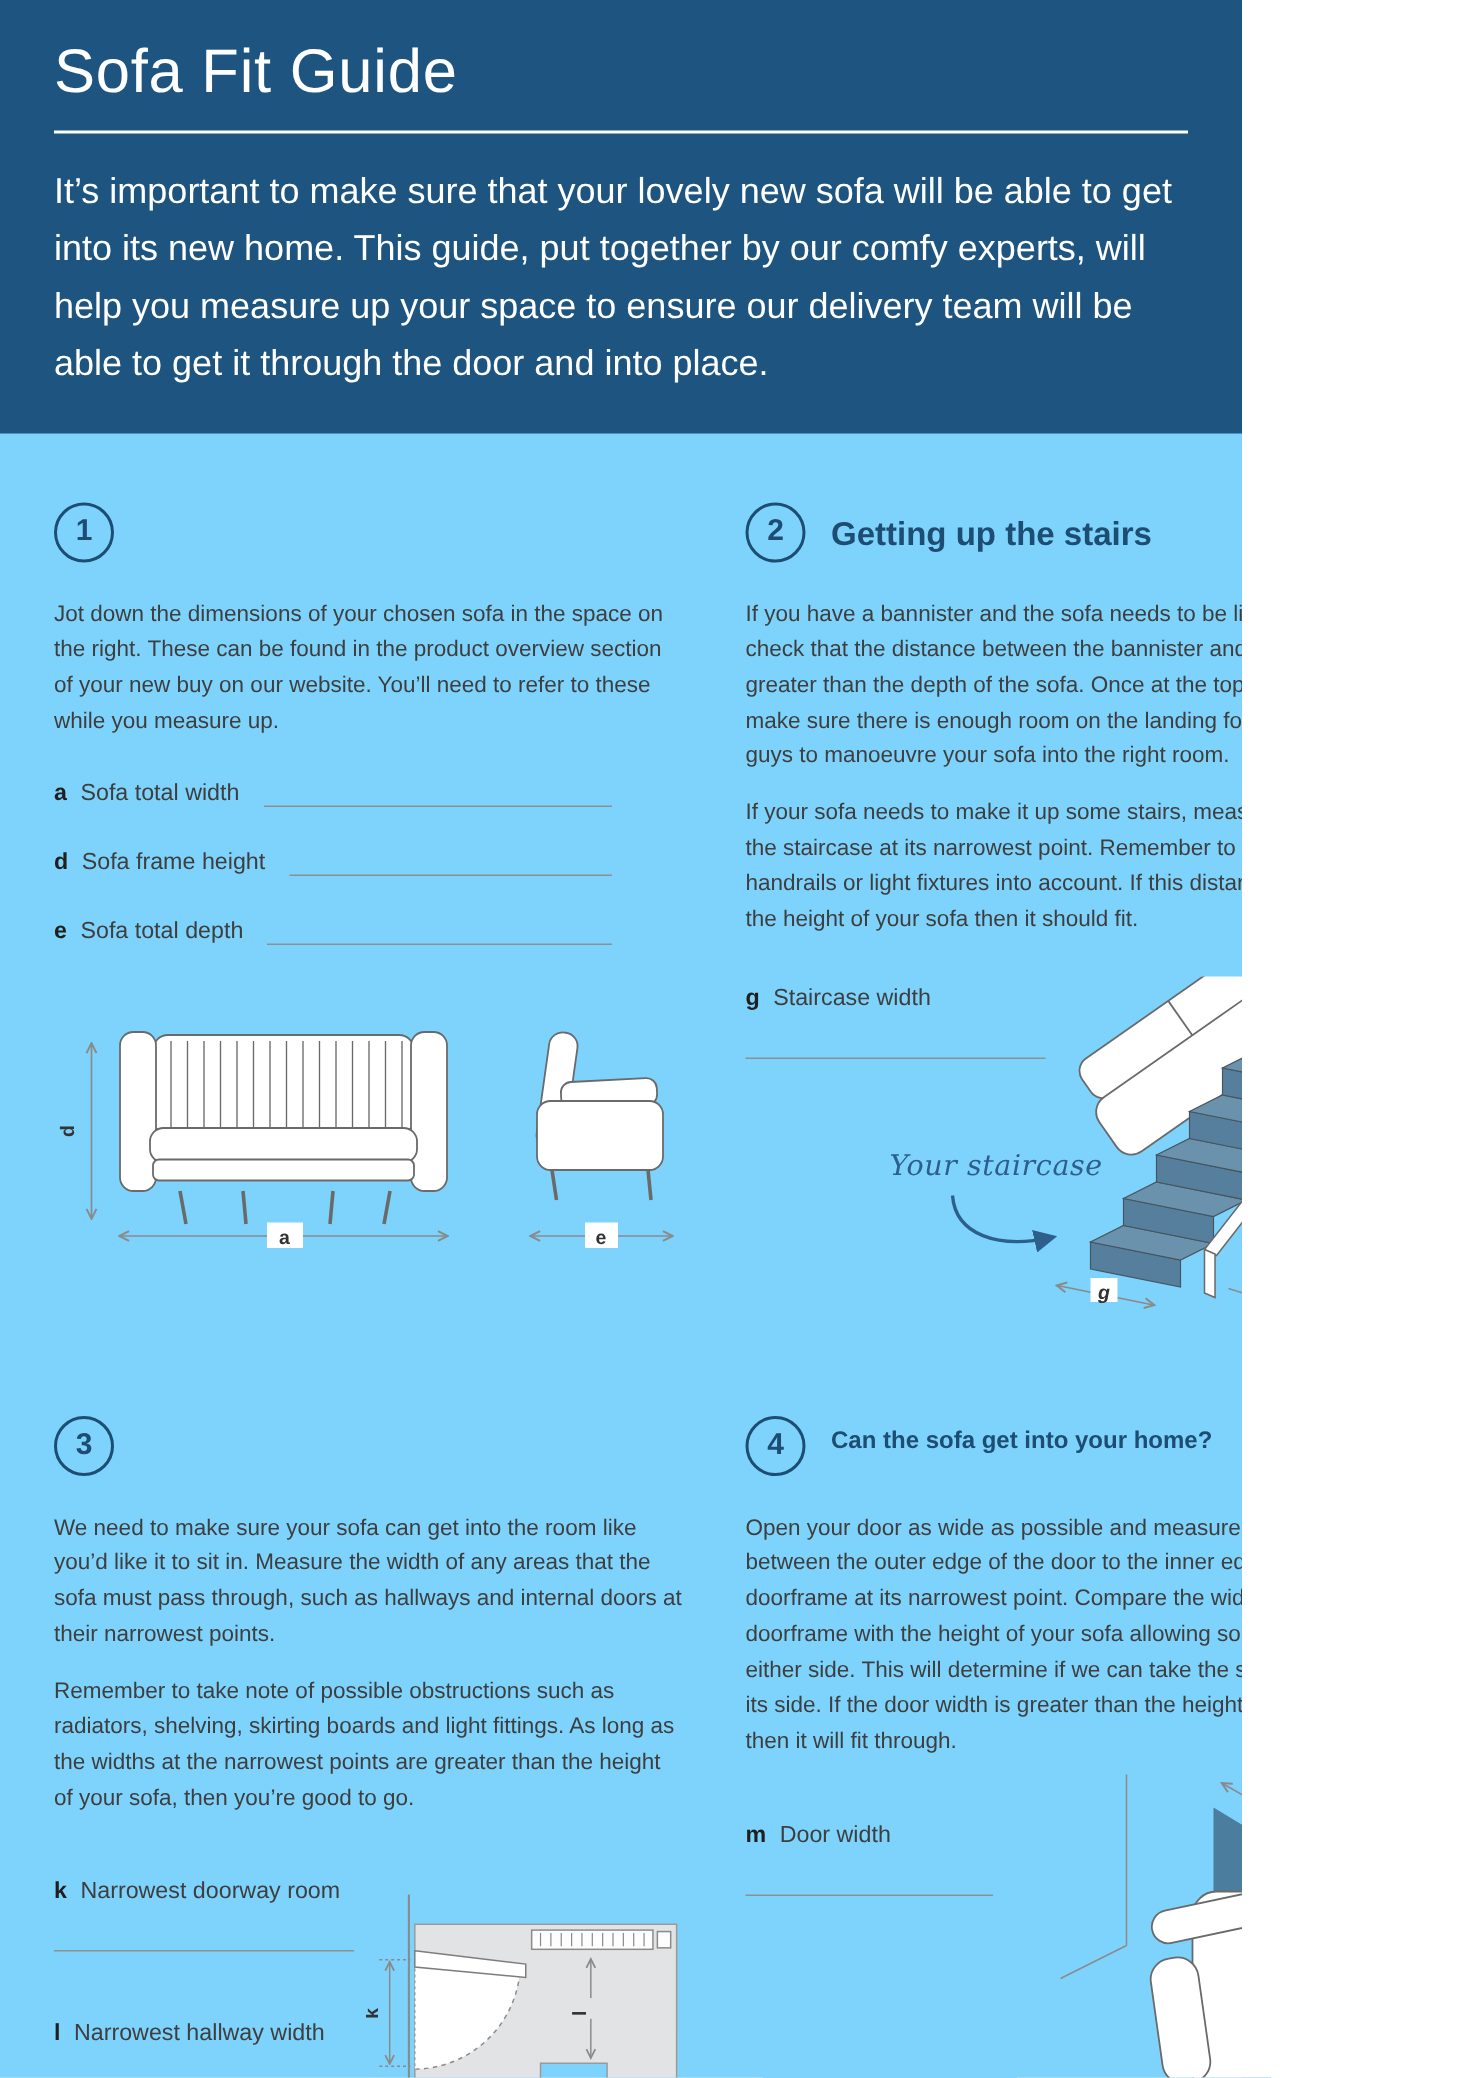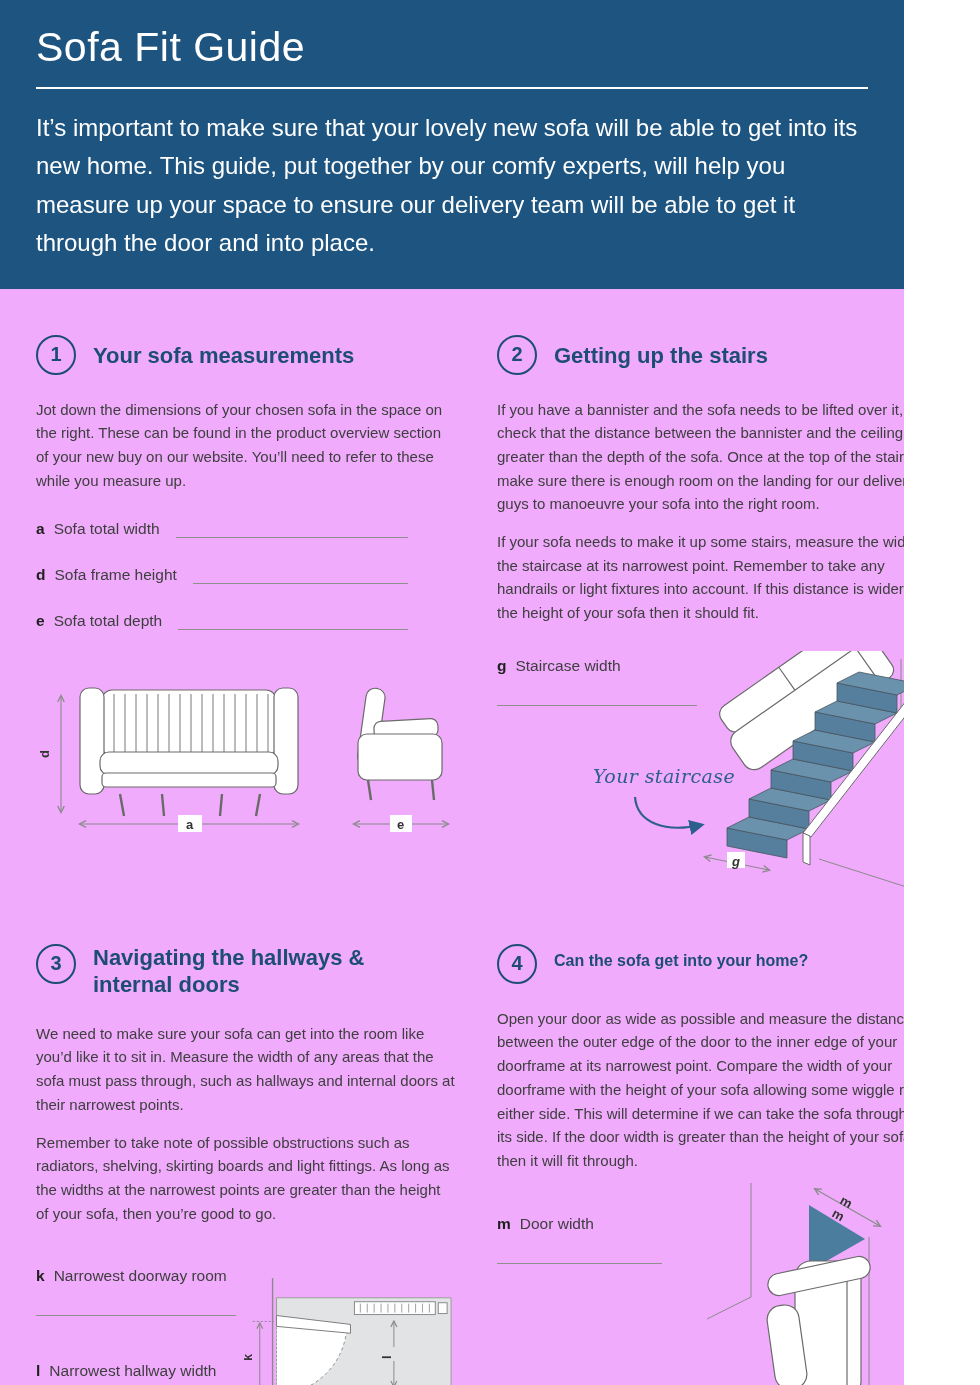--- a/index.html
+++ b/index.html
@@ -1,17 +1,17 @@
 <!DOCTYPE html>
 <html><head>
 <meta charset="utf-8">
 <style>
   * { margin:0; padding:0; box-sizing:border-box; }
   body { font-family:"Liberation Sans", sans-serif; background:#fff; color:#3e3e3e; }
-  .page { width:904px; height:1385px; background:#f0abfc; overflow:hidden; position:relative; }
+  .page { width:828px; height:1385px; background:#7dd3fc; overflow:hidden; position:relative; }
 
   
   .header { background:#1d5480; color:#fff; padding:24px 36px 26px; }
   .header-title { font-size:41px; font-weight:500; letter-spacing:.5px; margin-bottom:16px; }
   .header-rule { border:none; border-top:2px solid #ffffff; margin-bottom:20px; }
   .header-intro { font-size:24px; line-height:1.6; max-width:915px; }
 
   
   .main { display:grid; grid-template-columns:420px 447px; column-gap:41px; row-gap:38px; padding:46px 36px 0; }
   .sec-head { display:flex; gap:17px; }
@@ -58,21 +58,20 @@
     <h1 class="header-title">Sofa Fit Guide</h1>
     <hr class="header-rule">
     <p class="header-intro">It’s important to make sure that your lovely new sofa will be able to get into its new home. This guide, put together by our comfy experts, will help you measure up your space to ensure our delivery team will be able to get it through the door and into place.</p>
   </header>
 
   <div class="main">
 
     <section>
       <div class="sec-head">
         <div class="badge">1</div>
-        <h2 class="sec-title">Your sofa measurements</h2>
       </div>
       <p class="para">Jot down the dimensions of your chosen sofa in the space on the right. These can be found in the product overview section of your new buy on our website. You’ll need to refer to these while you measure up.</p>
 
       <div class="ifield">
         <span class="key">a</span>
         <span>Sofa total width</span>
         <span class="line"></span>
       </div>
       <div class="ifield">
         <span class="key">d</span>
@@ -190,21 +189,20 @@
 
           <text class="annot" x="96" y="132">Your staircase</text>
           <path d="M138 146 C140 172 168 182 204 174" fill="none" stroke="#2d5f8c" stroke-width="2.2" marker-end="url(#s2b)"></path>
         </svg>
       </div>
     </section>
 
     <section>
       <div class="sec-head">
         <div class="badge">3</div>
-        <h2 class="sec-title title-wrap">Navigating the hallways &amp; internal doors</h2>
       </div>
       <p class="para">We need to make sure your sofa can get into the room like you’d like it to sit in. Measure the width of any areas that the sofa must pass through, such as hallways and internal doors at their narrowest points.</p>
       <p class="para">Remember to take note of possible obstructions such as radiators, shelving, skirting boards and light fittings. As long as the widths at the narrowest points are greater than the height of your sofa, then you’re good to go.</p>
 
       <div class="s3-bottom">
         <div class="fb-col">
           <div class="fb">
             <div class="fb-row">
               <span class="key">k</span>
               <span>Narrowest doorway room</span>

